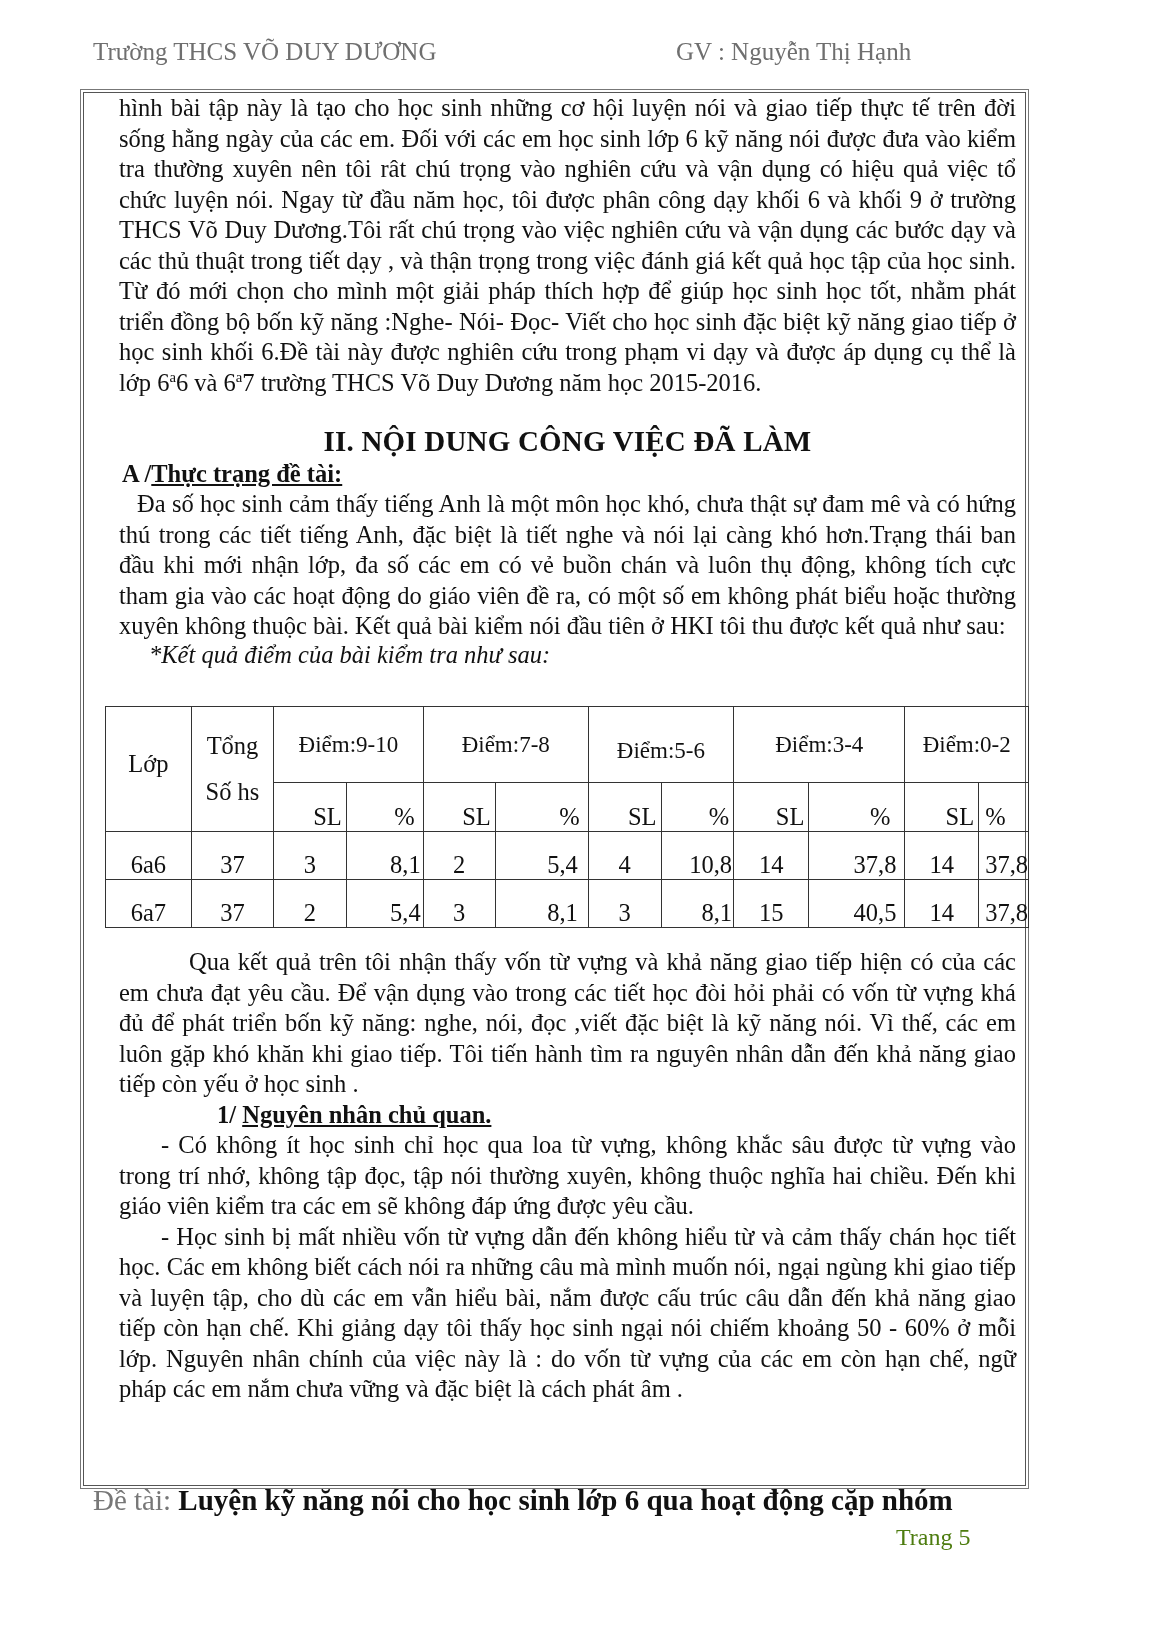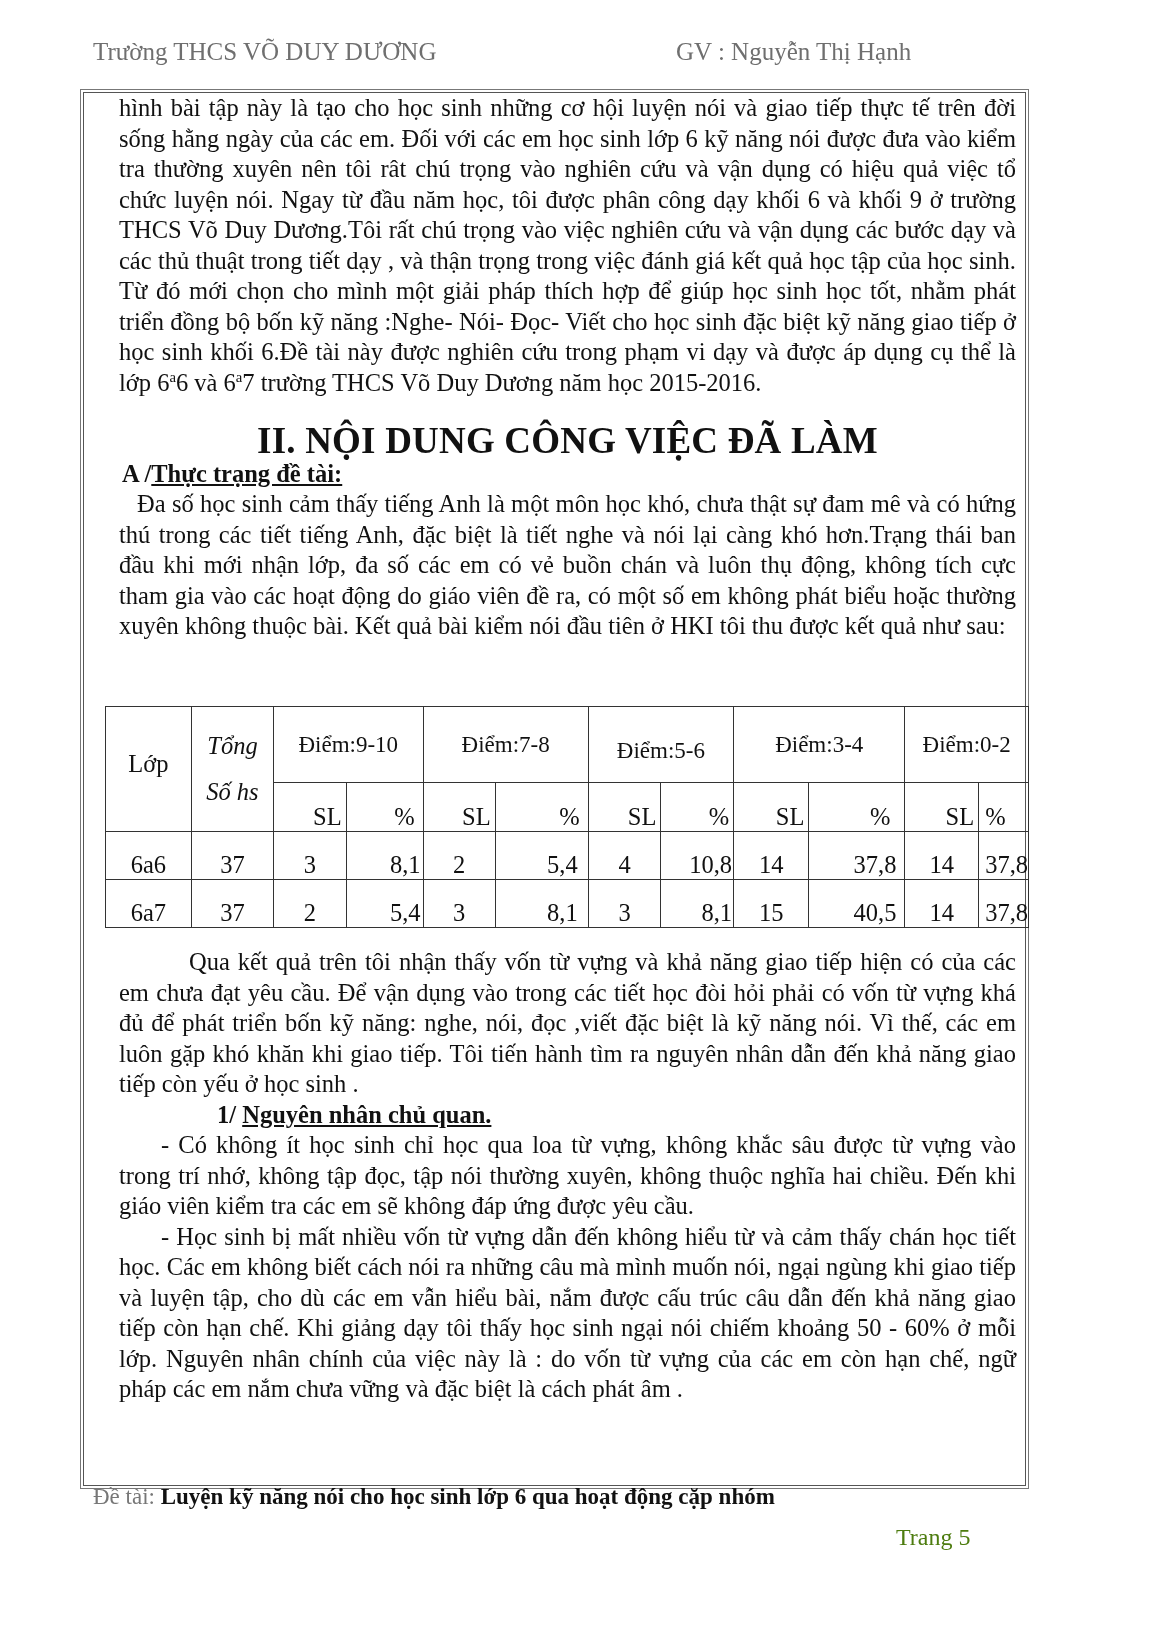--- a/index.html
+++ b/index.html
@@ -6,34 +6,34 @@
     body { width: 1158px; height: 1637px; position: relative; overflow: hidden;
            font-family: "Liberation Serif", "DejaVu Serif", serif; color: #111; }
     .hdr { position: absolute; top: 38px; font-size: 25px; color: #6f6f6f; }
     .hdr-left { left: 93px; }
     .hdr-right { left: 676px; }
     .frame { position: absolute; left: 83px; top: 92px; width: 943px; height: 1394px;
              border: 1px solid #555; box-shadow: 0 0 0 2px #fff, 0 0 0 3px #777; box-sizing: border-box; }
     .content { position: absolute; left: 119px; top: 93px; width: 897px; font-size: 24.5px; line-height: 30.5px; }
     .p { margin: 0; text-align: justify; }
     .p.last-left { text-align-last: left; }
-    .h2 { text-align: center; font-weight: bold; font-size: 37px; margin: 25px 0 0 0; line-height: 36px; letter-spacing: 0.2px; }
+    .h2 { text-align: center; font-weight: bold; font-size: 29px; margin: 25px 0 0 0; line-height: 36px; letter-spacing: 0.2px; }
     .suba { font-weight: bold; font-size: 24.5px; margin: 0 0 0 3px; line-height: 30px; }
     .suba .u { text-decoration: underline; }
     .indent1 { text-indent: 18px; }
     .indent2 { text-indent: 70px; }
     .indent3 { text-indent: 42px; }
     .caption { font-style: italic; margin: 0 0 0 30px; line-height: 26px; }
     table.results { border-collapse: collapse; position: absolute; left: 105px; top: 706px; width: 924px;
                     font-size: 24.5px; }
     table.results td { border: 1px solid #333; text-align: center; padding: 0; }
     table.results .bold { font-weight: normal; font-size: 23px; }
     .sub1 { text-indent: 98px; font-weight: bold; }
     .sub1 .u { text-decoration: underline; }
-    .footer { position: absolute; left: 93px; top: 1484px; font-size: 23px; text-align: right; }
+    .footer { position: absolute; left: 93px; top: 1484px; font-size: 29px; text-align: right; }
     .footer .lbl { color: #777; }
     .footer .topic { font-weight: bold; color: #111; }
     .pagenum { position: absolute; left: 896px; top: 1524px; font-size: 24px; color: #4d7c0f; }
     sup { font-size: 60%; line-height: 0; }
   </style>
 </head>
 <body>
 
 <div class="hdr hdr-left">Trường THCS  VÕ DUY DƯƠNG</div>
 <div class="hdr hdr-right">GV : Nguyễn Thị Hạnh</div>
@@ -42,27 +42,28 @@
 
 <div class="content">
   <p class="p last-left"><span>hình bài tập này là tạo cho học sinh những cơ hội  luyện nói và giao tiếp  thực tế trên đời sống hằng ngày của các em.  Đối với các em học sinh lớp 6 kỹ năng nói được đưa vào kiểm tra thường xuyên nên tôi rât chú trọng vào nghiên cứu và vận dụng có hiệu quả việc tổ chức luyện nói. Ngay từ đầu năm học, tôi được phân công dạy khối 6 và khối 9 ở trường THCS Võ Duy Dương.Tôi rất  chú trọng vào việc nghiên cứu và vận dụng các bước dạy và các thủ thuật trong tiết dạy , và thận trọng trong việc đánh giá kết quả học tập của học sinh. Từ đó mới chọn cho mình một giải pháp thích hợp để giúp học sinh học tốt, nhằm phát triển đồng bộ  bốn kỹ năng :Nghe- Nói- Đọc- Viết cho học sinh đặc biệt kỹ năng giao tiếp ở học sinh khối 6.Đề tài này được nghiên cứu trong phạm vi dạy và được áp dụng cụ thể là lớp 6</span><sup>a</sup><span>6 và 6</span><sup>a</sup><span>7  trường THCS Võ Duy Dương năm học 2015-2016.</span></p>
 
   <div class="h2">II. NỘI DUNG CÔNG VIỆC ĐÃ LÀM</div>
 
   <div class="suba"><span>A /</span><span class="u">Thực trạng đề tài:</span></div>
 
   <p class="p indent1 last-left">Đa số học sinh cảm thấy tiếng Anh là một môn học khó, chưa thật sự đam mê và có hứng thú trong các tiết tiếng Anh, đặc biệt là tiết nghe và nói lại càng khó hơn.Trạng thái ban đầu khi mới nhận lớp, đa số các em có vẻ buồn chán và luôn thụ động, không tích cực tham gia vào các hoạt động do giáo viên đề ra, có một số em không phát biểu hoặc thường xuyên không thuộc bài. Kết quả bài kiểm nói đầu tiên ở HKI tôi thu được kết quả như sau:</p>
 
+  <p class="caption">*Kết quả điểm của bài kiểm tra như sau:</p>
 </div>
 
 <table class="results">
   <tbody>
       <tr style="height:76px">
     <td rowspan="2" style="width:92px; vertical-align:middle; padding-bottom:10px;">Lớp</td>
-    <td rowspan="2" style="width:86px; line-height:46px;font-style:italic;"><span>Tổng</span><br><span>Số hs</span></td>
+    <td rowspan="2" style="width:86px; line-height:46px;"><span>Tổng</span><br><span>Số hs</span></td>
     <td colspan="2" class="bold">Điểm:9-10</td>
     <td colspan="2" class="bold">Điểm:7-8</td>
     <td colspan="2" class="bold" style="padding-top:12px;">Điểm:5-6</td>
     <td colspan="2" class="bold">Điểm:3-4</td>
     <td colspan="2" class="bold">Điểm:0-2</td>
   </tr>
   <tr style="height:49px">
     <td style="width:73px; text-align:right; padding-right:4px; vertical-align:bottom;">SL</td>
     <td style="width:74px; text-align:right; padding-right:8px; vertical-align:bottom;">%</td>
     <td style="width:73px; text-align:right; padding-right:4px; vertical-align:bottom;">SL</td>

